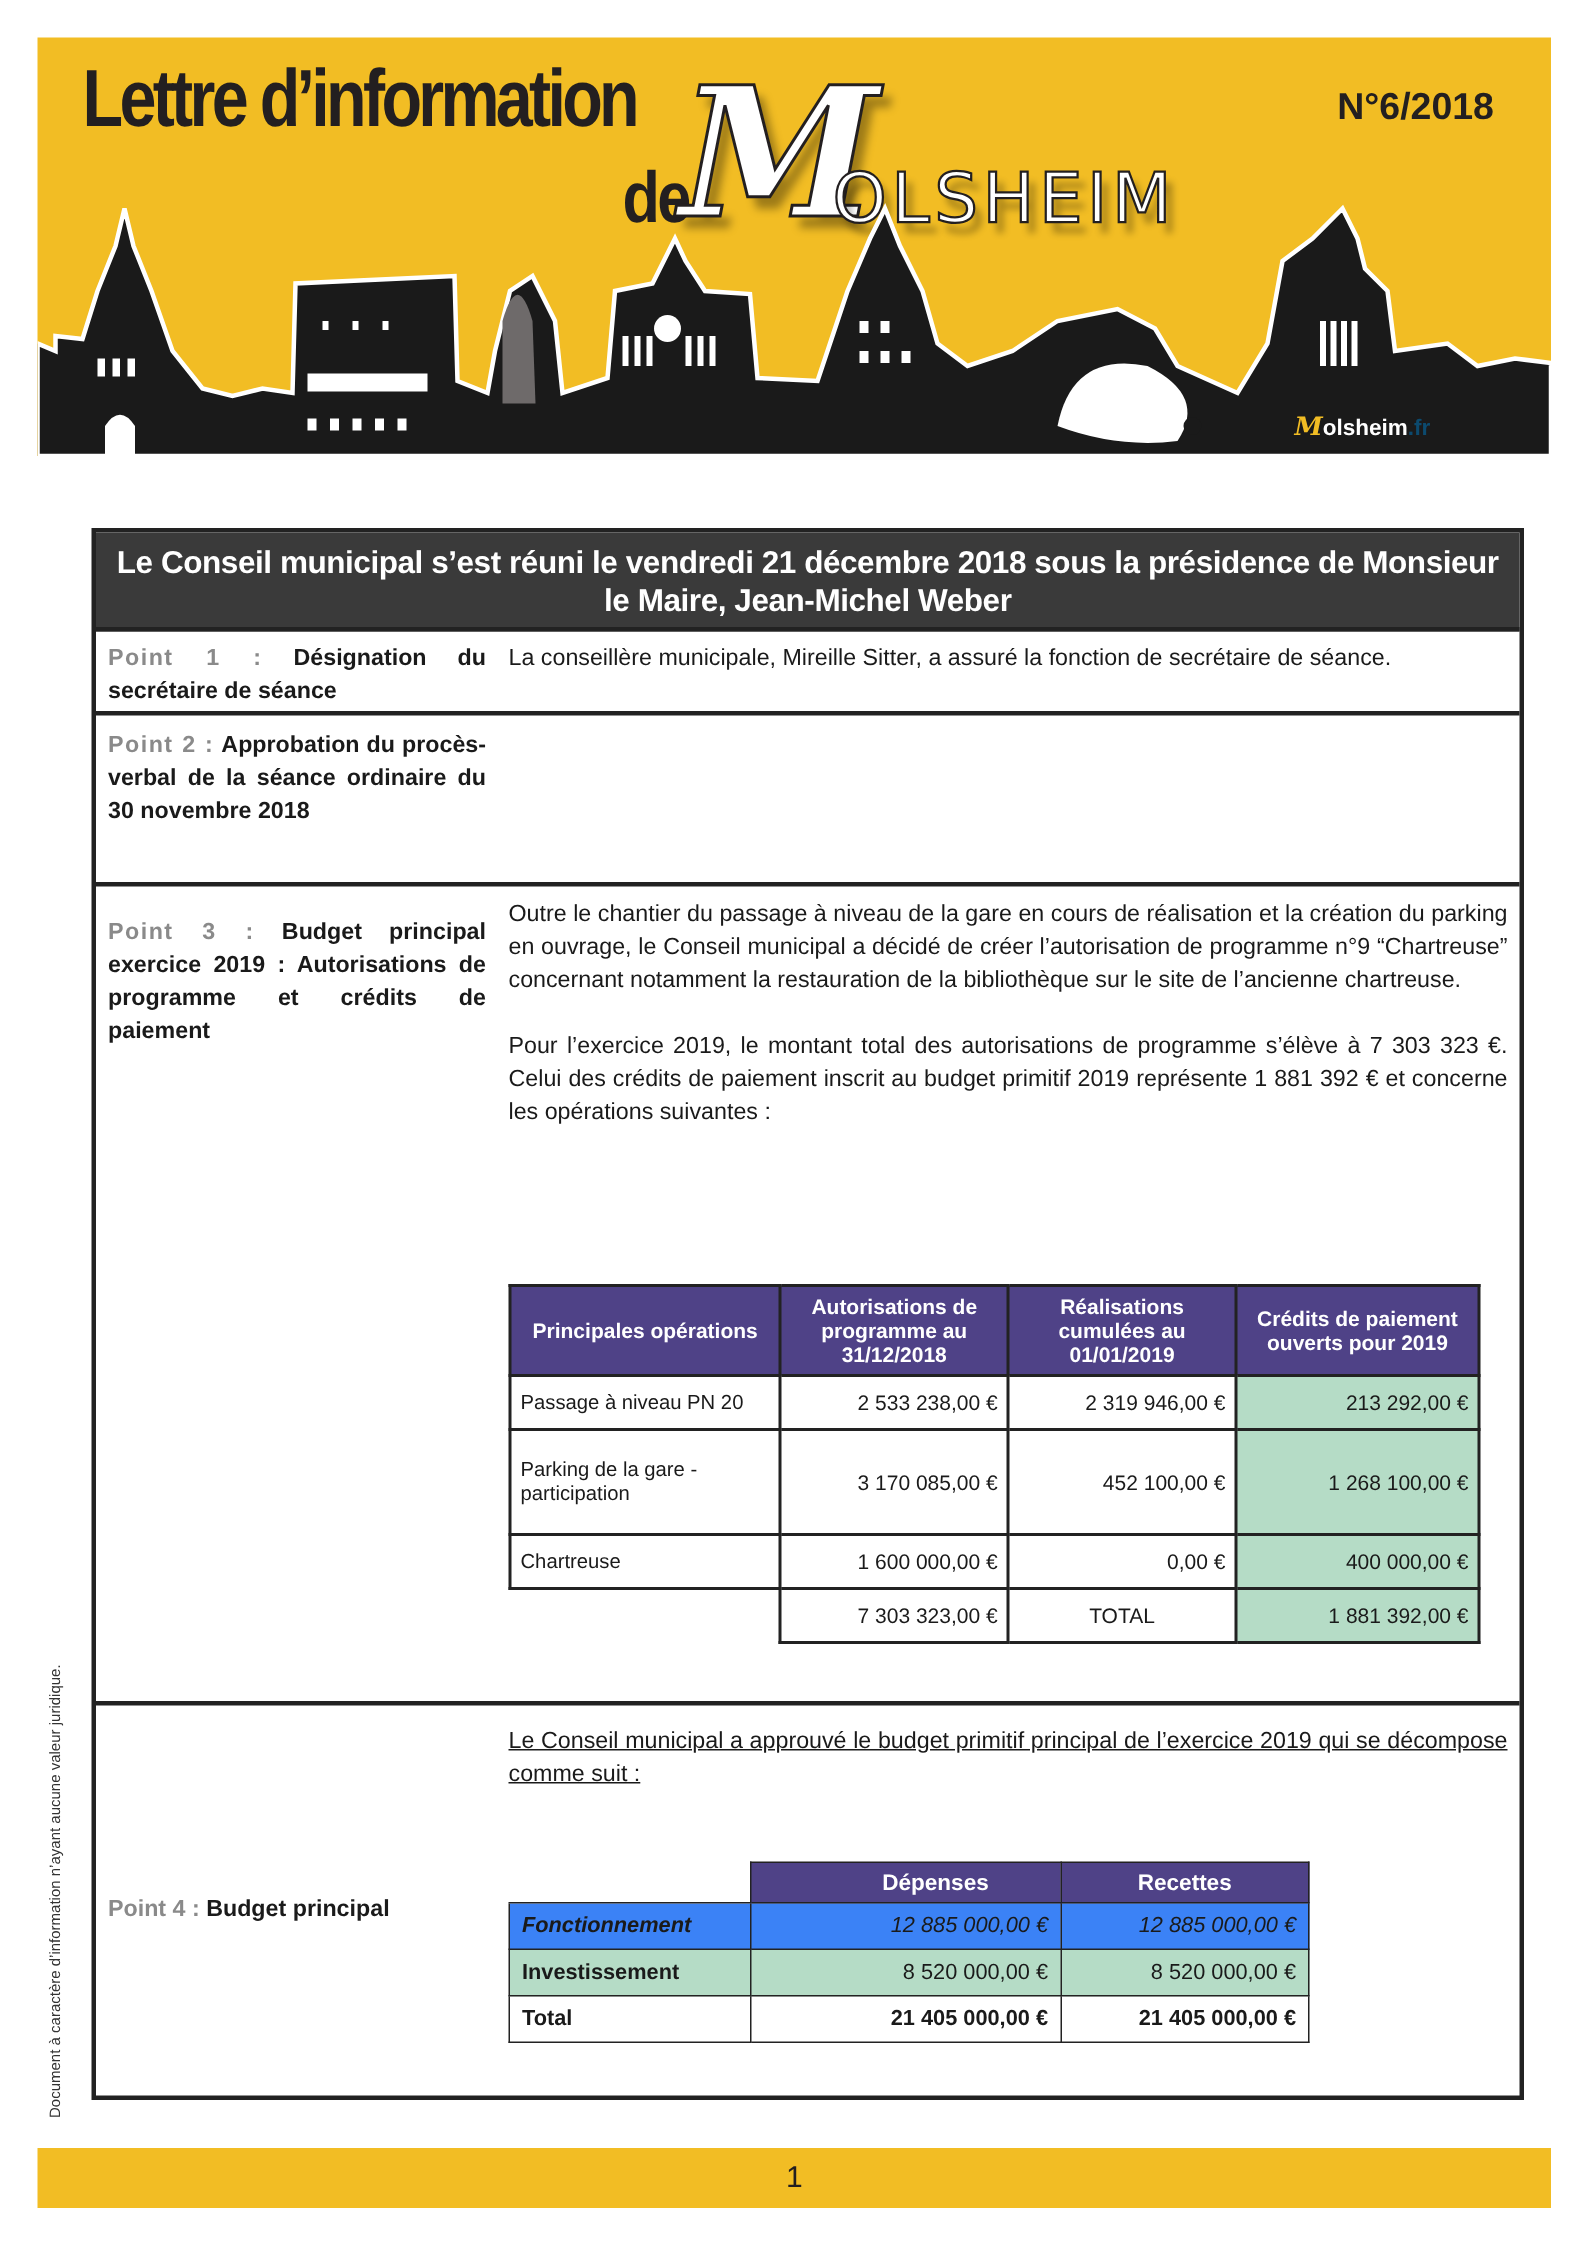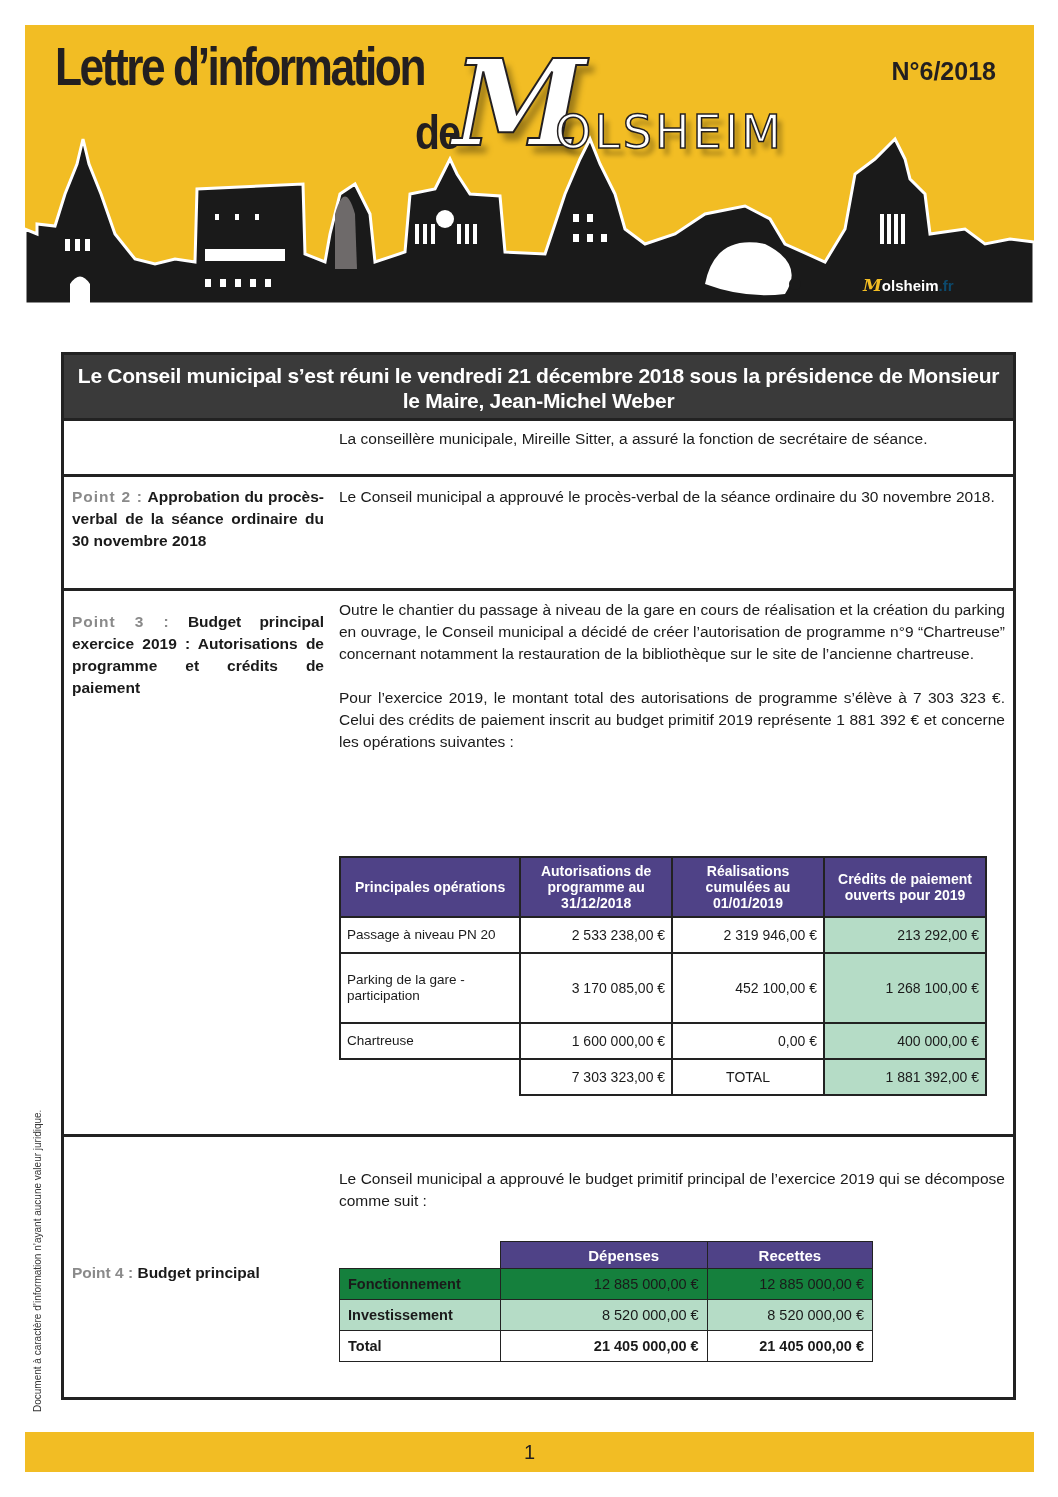--- a/index.html
+++ b/index.html
@@ -36,21 +36,21 @@
   .t1 td.green { background:#b5dcc6; }
   .t1 td.blank { border:none; border-top:2px solid #222; background:#fff; }
   .t1 td.center { text-align:center; }
 
   
   .t2 { position:absolute; left:275px; width:534px; }
   .t2 th { background:#4f4287; color:#fff; font-weight:bold; font-size:15px; padding:4px; border:1px solid #222; text-align:center; height:18px; }
   .t2 th.empty { background:#fff; border:none; border-bottom:1px solid #222; }
   .t2 td { border:1px solid #222; padding:4px 8px; text-align:right; height:22px; font-size:14.5px; }
   .t2 td.name { text-align:left; font-weight:bold; }
-  .t2 tr.fonc td { background:#15803d; }
+  .t2 tr.fonc td { background:#3b82f6;font-style:italic; }
   .t2 tr.inv td { background:#b5dcc6; }
   .t2 tr.tot td { background:#fff; font-weight:bold; }
 
   .sidenote { position:absolute; left:32px; top:1412px; transform:rotate(-90deg); transform-origin:left top; font-size:10px; color:#333; white-space:nowrap; }
 
   .footer { position:absolute; left:25px; top:1432px; width:1009px; height:40px; background:#f2bd24; }
   .footer .num { position:absolute; left:0; right:0; top:9px; text-align:center; font-size:20px; color:#231f20; }
 </style>
 </head>
 <body>
@@ -102,29 +102,32 @@
 
   <div class="site">
     <span class="m">M</span><span>olsheim</span><span class="fr">.fr</span>
   </div>
 </div>
 
 <div class="frame">
   <div class="frame-title">Le Conseil municipal s’est réuni le vendredi 21 décembre 2018 sous la présidence de Monsieur le Maire, Jean-Michel Weber</div>
 
   <div class="row" style="height:56px;">
+    <div class="label" style="top:7px;">
+      <span class="pt">Point 1 :</span>
+      <span class="tx">Désignation du secrétaire de séance</span>
+    </div>
     <div class="body" style="top:7px;">La conseillère municipale, Mireille Sitter, a assuré la fonction de secrétaire de séance.</div>
   </div>
 
   <div class="row" style="height:114px;">
     <div class="label" style="top:9px;">
       <span class="pt">Point 2 :</span>
       <span class="tx">Approbation du procès-verbal de la séance ordinaire du 30 novembre 2018</span>
     </div>
-    <div class="body" style="top:9px;">Le Conseil municipal a approuvé le procès-verbal de la séance ordinaire du 30 novembre 2018.</div>
   </div>
 
   <div class="row" style="height:546px;">
     <div class="label" style="top:20px;">
       <span class="pt">Point 3 :</span>
       <span class="tx">Budget principal exercice 2019 : Autorisations de programme et crédits de paiement</span>
     </div>
     <div class="body" style="top:8px;">
       <div>Outre le chantier du passage à  niveau de la gare en cours de réalisation et la création du parking en ouvrage, le Conseil municipal a décidé de créer l’autorisation de programme n°9 “Chartreuse” concernant notamment la restauration de la bibliothèque sur le site de l’ancienne chartreuse.</div>
       <div style="height:22px;"></div>
@@ -167,21 +170,21 @@
         </tr>
       </tbody>
     </table>
   </div>
 
   <div class="row" style="height:259px;">
     <div class="label" style="top:125px;">
       <span class="pt" style="letter-spacing:0;">Point 4 :</span>
       <span class="tx">Budget principal</span>
     </div>
-    <div class="body" style="top:31px;">Le Conseil municipal a approuvé le budget primitif principal de l’exercice 2019 qui se décompose comme suit :</div>
+    <div class="body" style="top:13px;text-decoration:underline;">Le Conseil municipal a approuvé le budget primitif principal de l’exercice 2019 qui se décompose comme suit :</div>
 
     <table class="t2" style="top:104px;">
       <thead>
         <tr>
           <th class="empty" style="width:160px;"></th>
           <th style="width:180px;padding-left:44px;">Dépenses</th>
           <th style="width:180px;">Recettes</th>
         </tr>
       </thead>
       <tbody>

